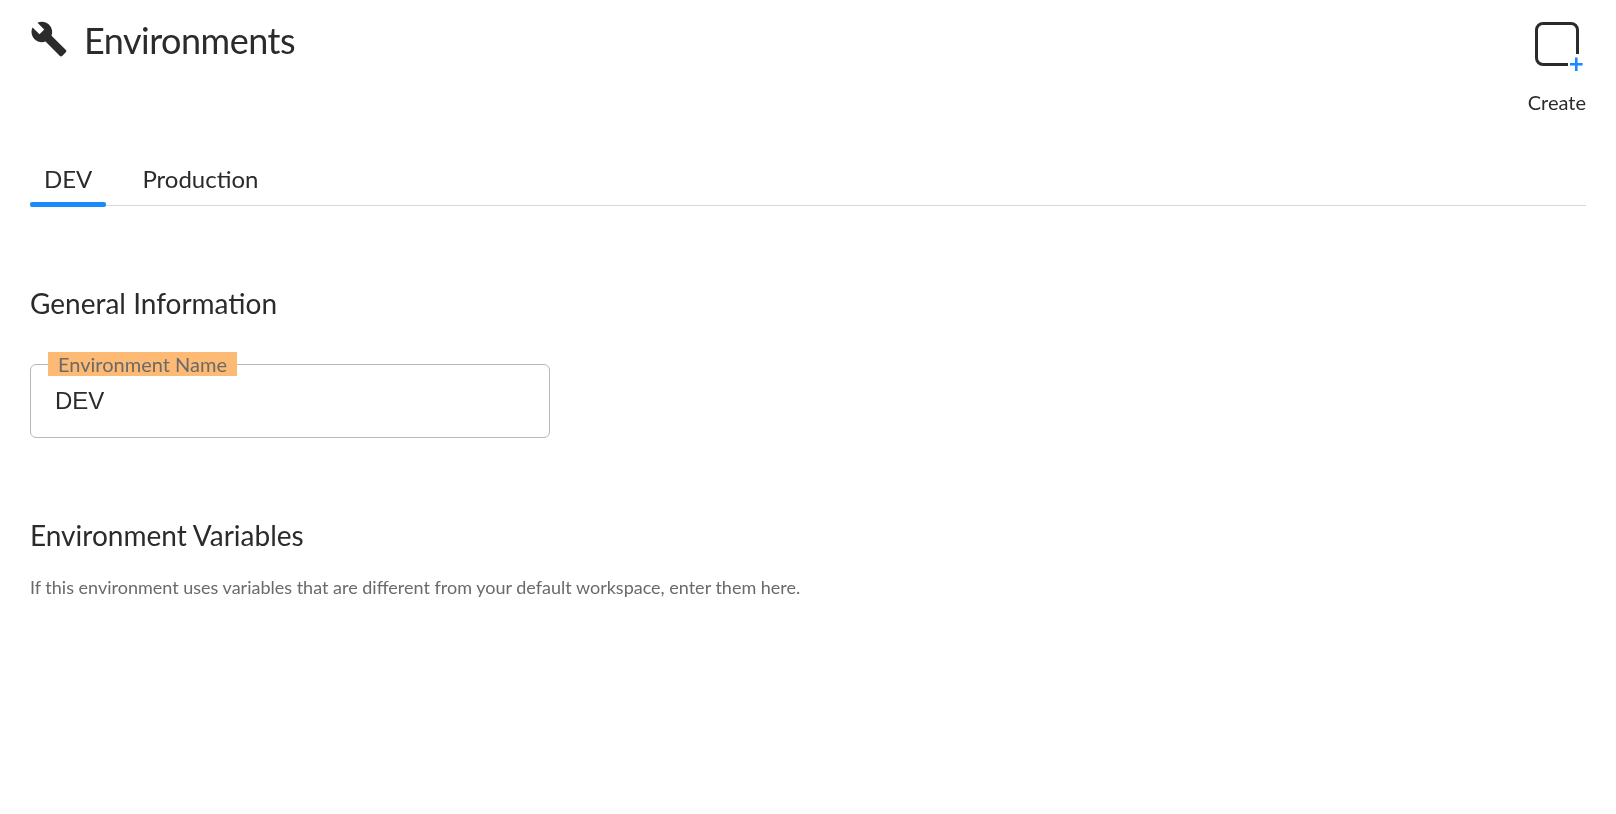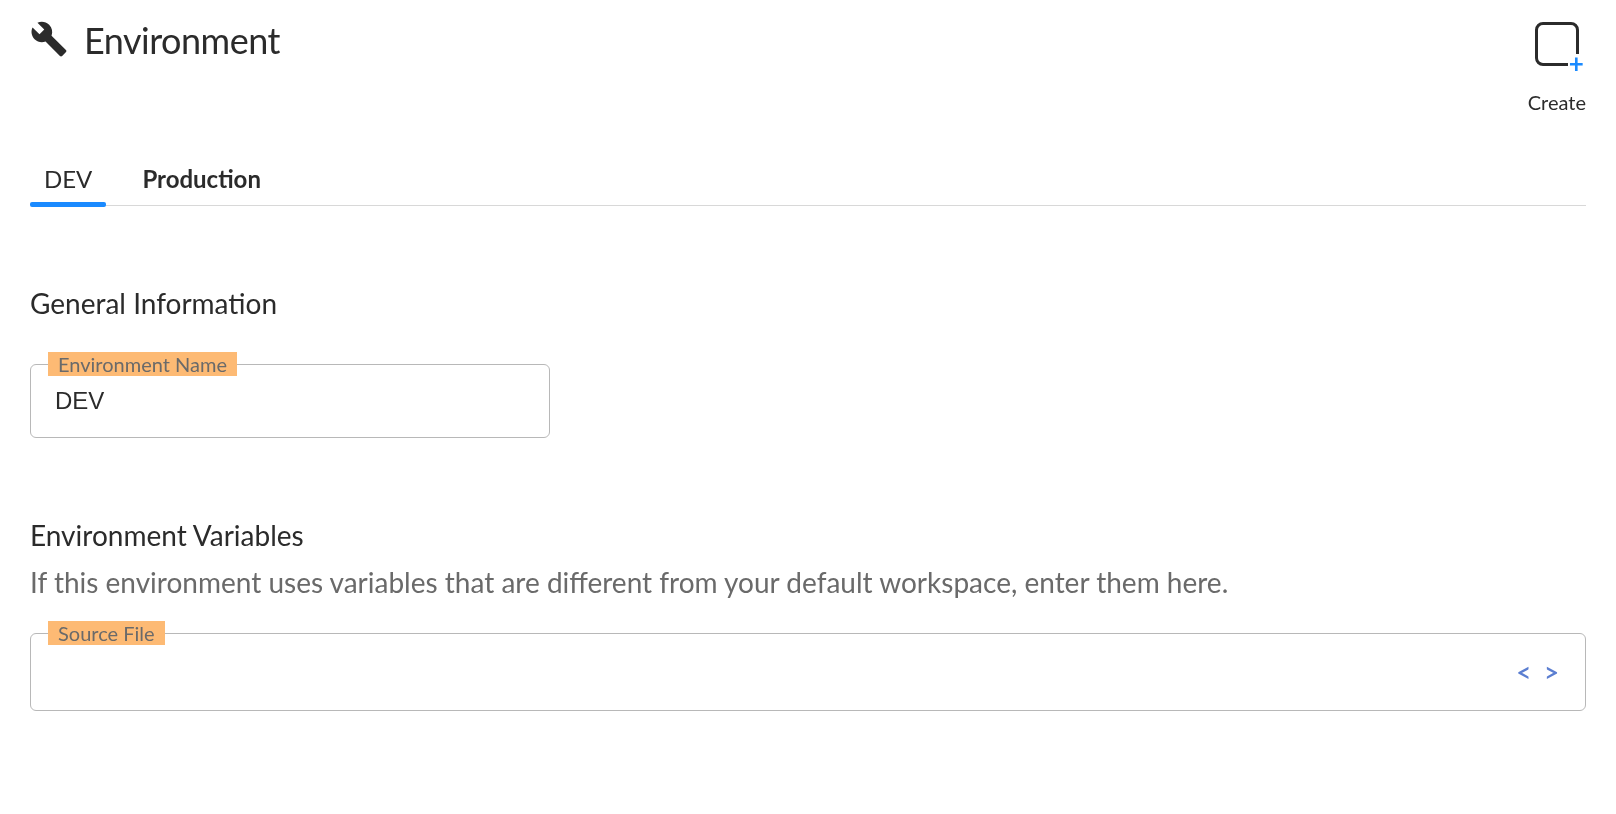--- a/index.html
+++ b/index.html
@@ -73,21 +73,20 @@
       gap: 50px;
       margin: 50px 30px 0 44px;
       border-bottom: 1px solid #d8d8d8;
     }
     .tab {
       font-size: 24px;
       color: #2b2b2b;
       padding: 0 0 12px 0;
       cursor: pointer;
       position: relative;
-      font-weight: bold;
     }
     .tab.active {
       font-weight: 400;
     }
     .tab.active::after {
       content: "";
       position: absolute;
       left: -14px;
       right: -14px;
       bottom: -2px;
@@ -98,23 +97,23 @@
 
     .content { padding: 0 30px 0 30px; }
 
     .section-heading {
       font-size: 28px;
       font-weight: 400;
       color: #2b2b2b;
       margin-top: 80px;
     }
     .section-help {
-      font-size: 28px;
+      font-size: 18px;
       color: #6a6a6a;
-      margin-top: 13px;
+      margin-top: 24px;
     }
 
     .field-wrap {
       position: relative;
       margin-top: 44px;
     }
     .field-label {
       position: absolute;
       top: -12px;
       left: 18px;
@@ -163,21 +162,21 @@
 </head>
 <body>
 
 <div class="header">
   <div class="header-left">
     <span class="wrench-icon">
       <svg viewBox="0 0 24 24">
           <path d="M22.7,19l-9.1-9.1c0.9-2.3,0.4-5-1.5-6.9c-2-2-5-2.4-7.4-1.3L9,6L6,9L1.6,4.7C0.4,7.1,0.9,10.1,2.9,12.1 c1.9,1.9,4.6,2.4,6.9,1.5l9.1,9.1c0.4,0.4,1,0.4,1.4,0l2.3-2.3C23.1,20,23.1,19.3,22.7,19z"></path>
         </svg>
     </span>
-    <h1 class="page-title">Environment</h1>
+    <h1 class="page-title">Environments</h1>
   </div>
   <div class="create-block">
     <div class="create-icon">
       <div class="create-square"></div>
       <div class="create-plus">+</div>
     </div>
     <div class="create-label">Create</div>
   </div>
 </div>
 
@@ -192,19 +191,14 @@
 
   <div class="field-wrap">
     <span class="field-label">Environment Name</span>
     <input class="field-input name" type="text" value="DEV" style="">
   </div>
 
 
   <h2 class="section-heading">Environment Variables</h2>
   <p class="section-help">If this environment uses variables that are different from your default workspace, enter them here.</p>
 
-  <div class="source-wrap">
-    <span class="field-label">Source File</span>
-    <input class="source-input" type="text" value="" style="">
-    <span class="source-code-icon">&lt;&nbsp;&gt;</span>
-  </div>
 
 </div>
 
 </body></html>

